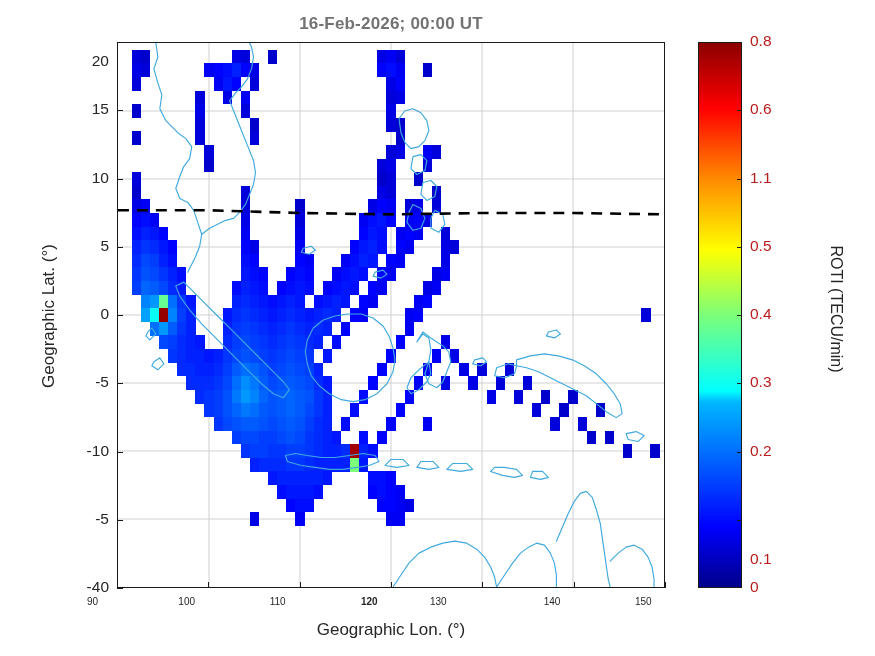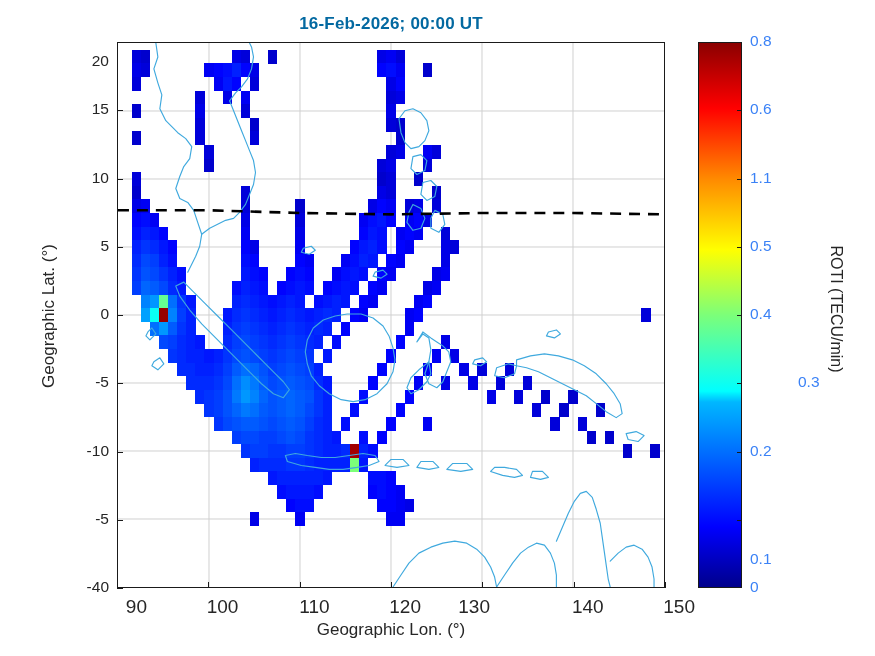--- a/index.html
+++ b/index.html
@@ -2,50 +2,50 @@
 <html><head>
 <meta charset="utf-8">
 <style>
   html,body{margin:0;padding:0;background:#fff;}
   body{width:875px;height:656px;position:relative;overflow:hidden;
        font-family:"Liberation Sans",sans-serif;color:#262626;}
   #stage{position:absolute;left:0;top:0;width:875px;height:656px;}
 
   
   #title{position:absolute;left:117px;top:14px;width:548px;text-align:center;
-         font-size:17px;font-weight:bold;color:#0369a1;letter-spacing:.2px;}
+         font-size:17px;font-weight:bold;color:#737373;letter-spacing:.2px;}
 
   
   #plot{position:absolute;left:117px;top:42px;width:548px;height:546px;
         border:1.3px solid #1a1a1a;box-sizing:border-box;background:#fff;overflow:hidden;}
   #cells,#coast,#grid,#geomag{position:absolute;left:0;top:0;width:100%;height:100%;}
   #grid line{stroke:#d0d0d0;stroke-width:1;}
   #coast path{fill:none;stroke:#3FA9DE;stroke-width:1.15;
               stroke-linejoin:round;stroke-linecap:round;}
   #geomag polyline{fill:none;stroke:#000;stroke-width:2.6;
                    stroke-dasharray:11 8;stroke-linecap:butt;}
 
   
   .tickmark{position:absolute;background:#1a1a1a;}
   .xtick{width:1px;height:6px;}
   .ytick{height:1px;width:6px;}
-  .xlab{position:absolute;font-size:19px;text-align:right;width:60px;color:#262626;}
+  .xlab{position:absolute;font-size:10px;text-align:left;width:60px;color:#262626;}
   .ylab{position:absolute;font-size:15.5px;text-align:right;width:44px;color:#262626;}
 
   #xaxis-title{position:absolute;left:117px;top:620px;width:548px;text-align:center;
                font-size:17px;color:#262626;}
   #yaxis-title{position:absolute;left:-121px;top:306px;width:340px;text-align:center;
                font-size:17px;color:#262626;transform:rotate(-90deg);}
 
   
   #cbar{position:absolute;left:698px;top:42px;width:44px;height:546px;
         border:1.1px solid #1a1a1a;box-sizing:border-box;}
   #cbar-grad{position:absolute;left:0;top:0;width:100%;height:100%;}
   .cbtick{position:absolute;background:#1a1a1a;height:1px;width:5px;}
-  .cblab{position:absolute;font-size:15.5px;text-align:left;width:46px;color:#3b82f6;}
+  .cblab{position:absolute;font-size:15.5px;text-align:left;width:46px;color:#b91c1c;}
   #cbar-title{position:absolute;left:686px;top:300px;width:300px;text-align:center;
               font-size:16px;color:#262626;transform:rotate(90deg);}
 </style>
 </head>
 <body>
 
 <div id="stage">
 
   <div id="title">16-Feb-2026; 00:00 UT</div>
 
@@ -598,21 +598,21 @@
   </div>
   <div id="cbar-title">ROTI (TECU/min)</div>
 
 <div class="tickmark xtick" style="left: 117px; top: 582px;"></div>
     <div class="xlab" style="left: 87px; top: 596px;">90</div>
     <div class="tickmark xtick" style="left: 208.333px; top: 582px;"></div>
     <div class="xlab" style="left: 178.333px; top: 596px;">100</div>
     <div class="tickmark xtick" style="left: 299.667px; top: 582px;"></div>
     <div class="xlab" style="left: 269.667px; top: 596px;">110</div>
     <div class="tickmark xtick" style="left: 391px; top: 582px;"></div>
-    <div class="xlab" style="left: 361px; top: 596px;">120</div>
+    <div class="xlab" style="left: 361px; top: 596px; font-weight: bold;">120</div>
     <div class="tickmark xtick" style="left: 482.333px; top: 582px;"></div>
     <div class="xlab" style="left: 430px; top: 596px;">130</div>
     <div class="tickmark xtick" style="left: 573.667px; top: 582px;"></div>
     <div class="xlab" style="left: 543.667px; top: 596px;">140</div>
     <div class="tickmark xtick" style="left: 665px; top: 582px;"></div>
     <div class="xlab" style="left: 635px; top: 596px;">150</div>
     <div class="tickmark ytick" style="left: 117px; top: 42px;"></div>
     <div class="ylab" style="left: 65px; top: 32px; margin-top: 20px;">20</div>
     <div class="tickmark ytick" style="left: 117px; top: 110.25px;"></div>
     <div class="ylab" style="left: 65px; top: 100.25px;">15</div>
@@ -633,19 +633,19 @@
     <div class="cblab" style="left: 750px; top: 32px;">0.8</div>
     <div class="cbtick" style="left: 737px; top: 110.25px;"></div>
     <div class="cblab" style="left: 750px; top: 100.25px;">0.6</div>
     <div class="cbtick" style="left: 737px; top: 178.5px;"></div>
     <div class="cblab" style="left: 750px; top: 168.5px;">1.1</div>
     <div class="cbtick" style="left: 737px; top: 246.75px;"></div>
     <div class="cblab" style="left: 750px; top: 236.75px;">0.5</div>
     <div class="cbtick" style="left: 737px; top: 315px;"></div>
     <div class="cblab" style="left: 750px; top: 305px;">0.4</div>
     <div class="cbtick" style="left: 737px; top: 383.25px;"></div>
-    <div class="cblab" style="left: 750px; top: 373.25px; margin-left: 48px;">0.3</div>
+    <div class="cblab" style="left: 750px; top: 373.25px;">0.3</div>
     <div class="cbtick" style="left: 737px; top: 451.5px;"></div>
     <div class="cblab" style="left: 750px; top: 441.5px;">0.2</div>
     <div class="cbtick" style="left: 737px; top: 519.75px;"></div>
     <div class="cblab" style="left: 750px; top: 509.75px; margin-top: 40px;">0.1</div>
     <div class="cblab" style="left: 750px; top: 578px;">0</div>
   </div>
 
 </body></html>

